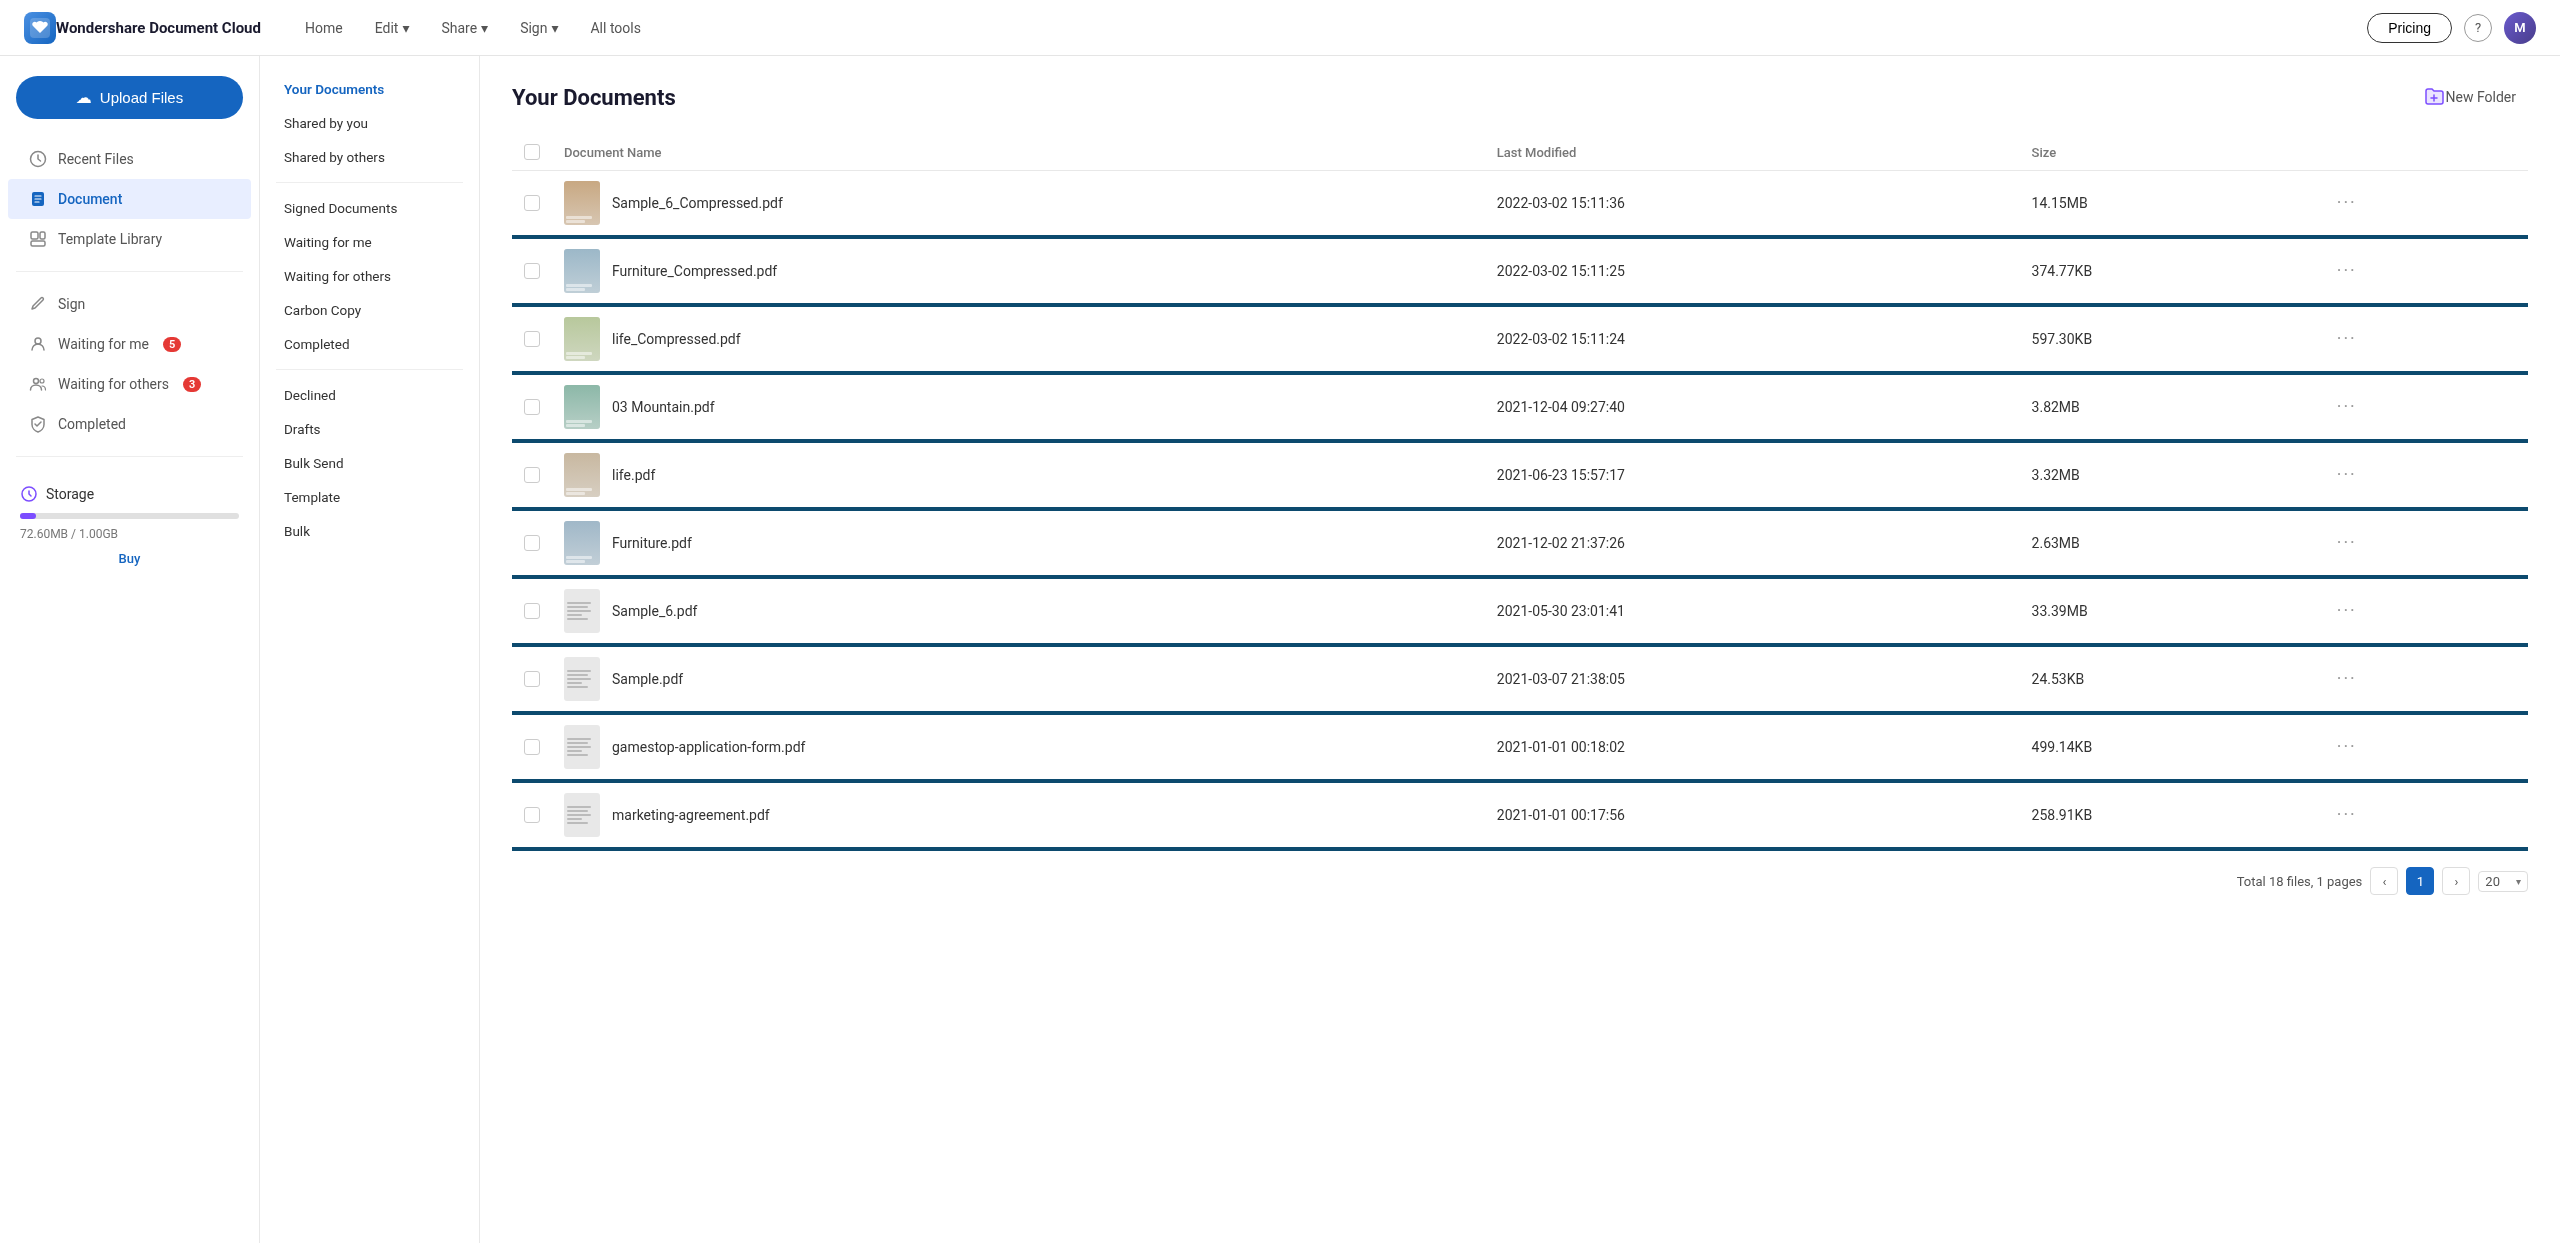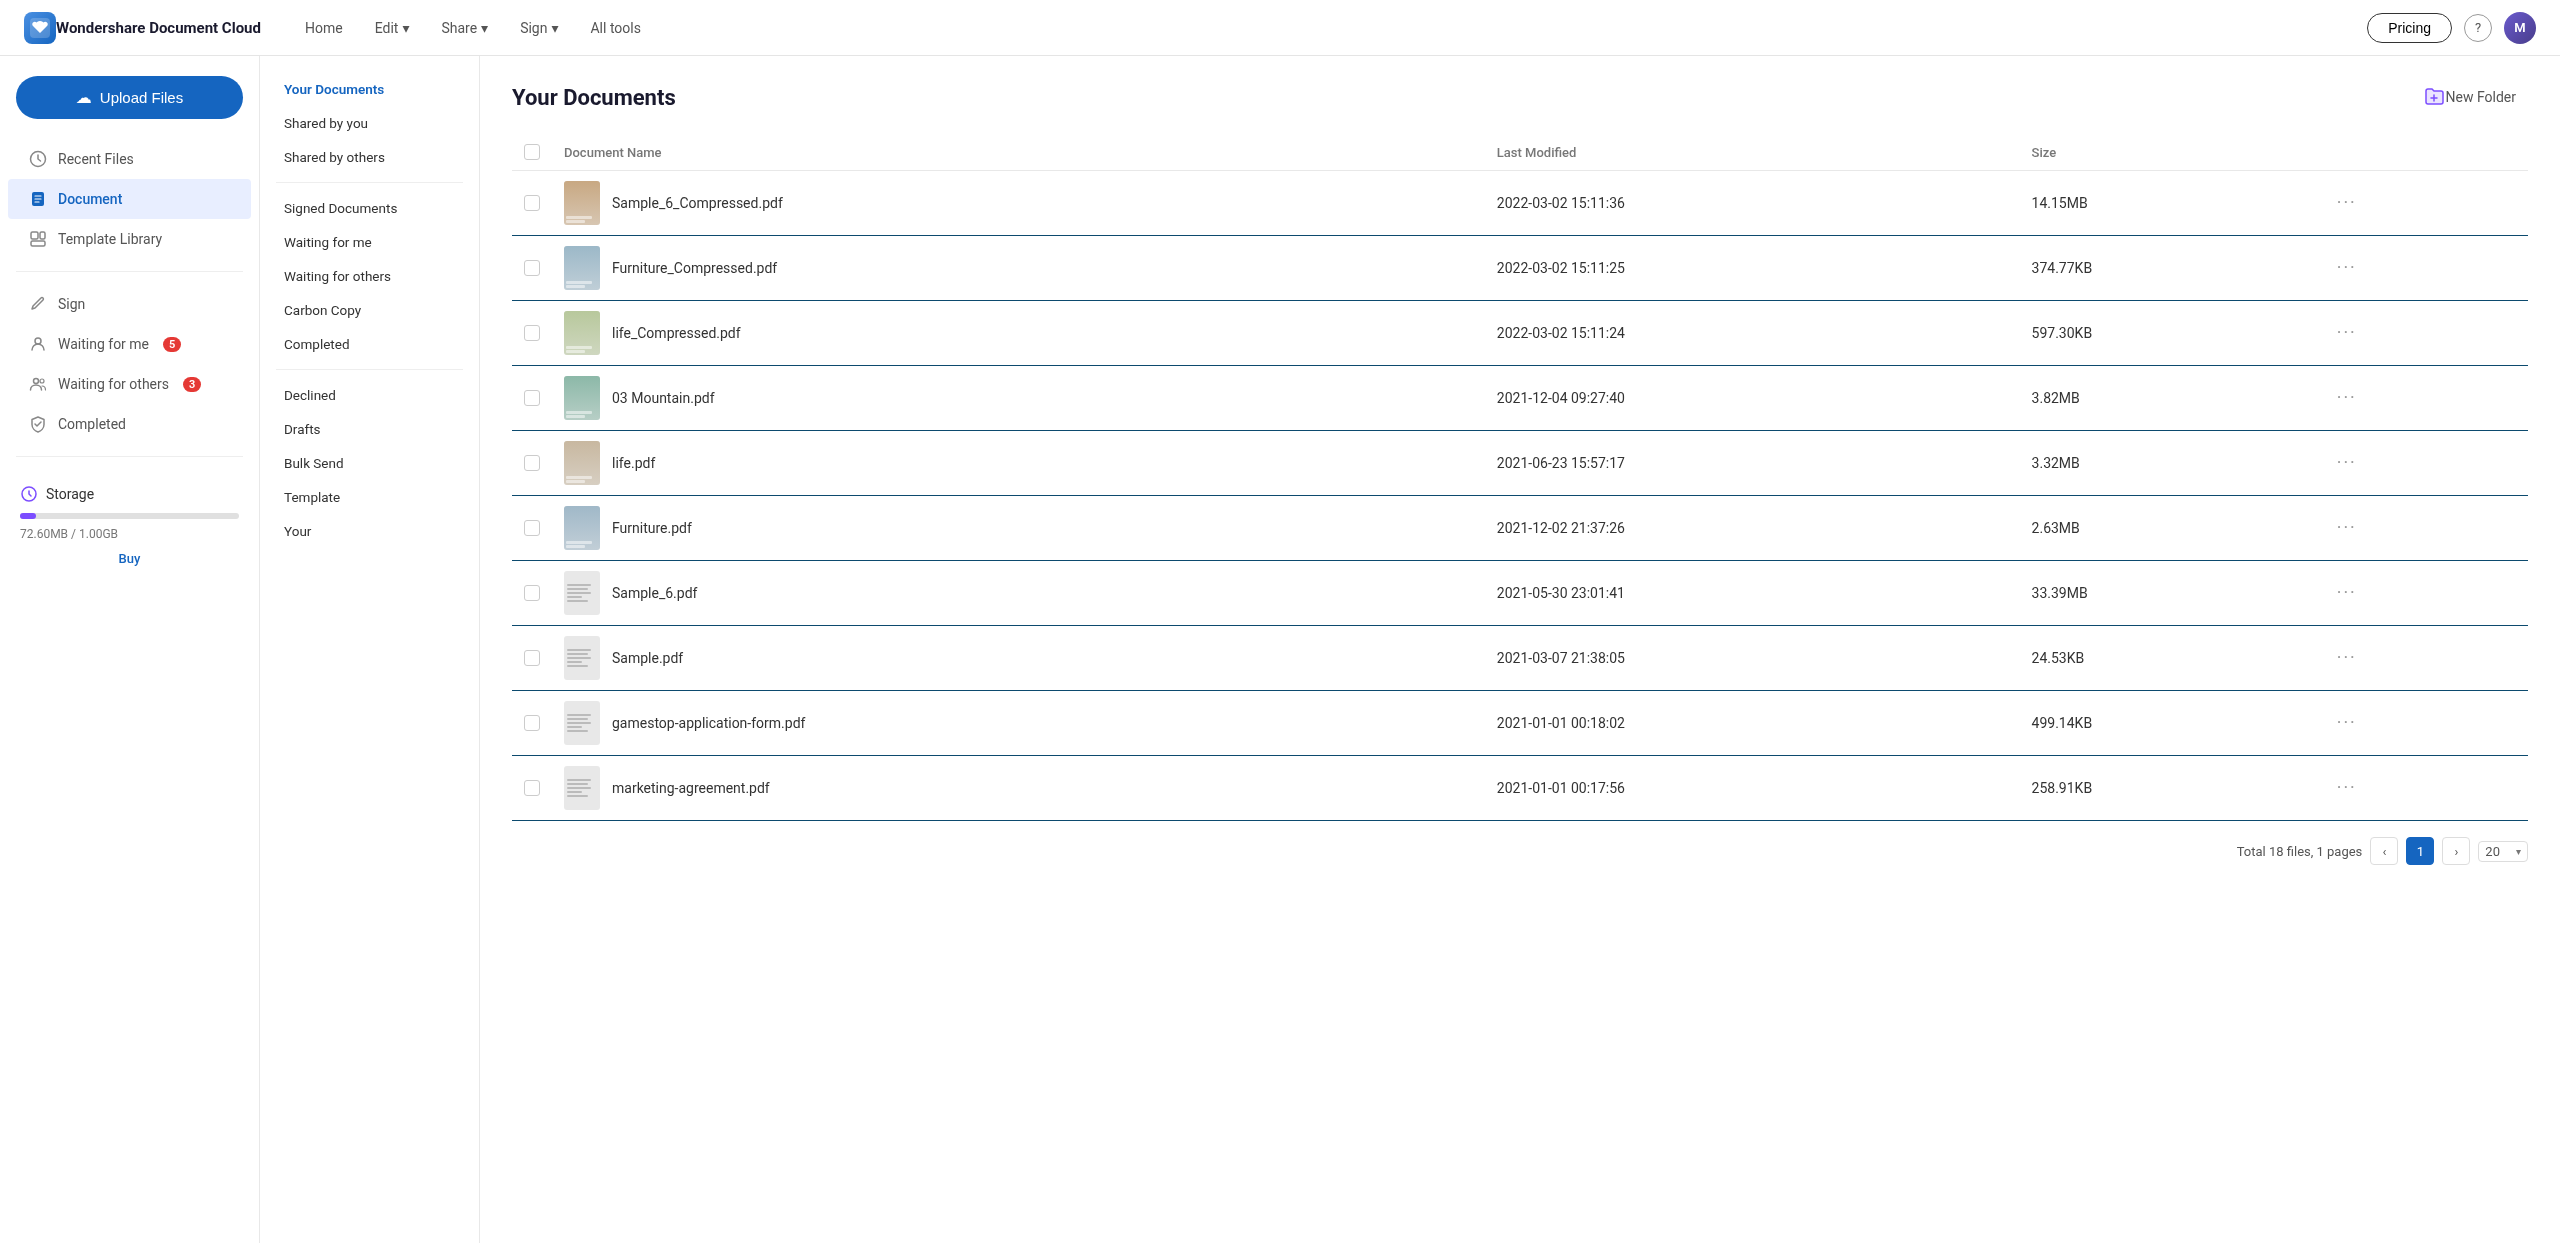--- a/index.html
+++ b/index.html
@@ -49,21 +49,21 @@
 
     
     .content { flex: 1; padding: 24px 32px; background: #fff; min-height: calc(100vh - 56px); }
     .content-header { display: flex; align-items: center; justify-content: space-between; margin-bottom: 20px; }
     .content-title { font-size: 22px; font-weight: 700; color: #1a1a2e; }
     .new-folder-btn { display: flex; align-items: center; gap: 1px; font-size: 14px; color: #555; cursor: pointer; padding: 6px 12px; border-radius: 4px; }
 
     
     .doc-table { width: 100%; border-collapse: collapse; }
     .doc-table th { text-align: left; padding: 10px 12px; font-size: 13px; color: #777; font-weight: 500; border-bottom: 1px solid #e8e8e8; }
-    .doc-table td { padding: 10px 12px; border-bottom: 1px solid #0c4a6e; vertical-align: middle; font-size: 14px; color: #333; }
+    .doc-table td { padding: 10px 12px; border-bottom: 4px solid #0c4a6e; vertical-align: middle; font-size: 14px; color: #333; }
     .doc-thumb { width: 36px; height: 44px; background: #e8e8e8; border-radius: 3px; display: flex; align-items: center; justify-content: center; overflow: hidden; flex-shrink: 0; }
     .doc-name-cell { display: flex; align-items: center; gap: 12px; }
     .doc-name-text { font-size: 14px; color: #333; }
     .doc-date { color: #666; font-size: 13px; }
     .doc-size { color: #666; font-size: 13px; }
     .doc-menu-btn { color: #999; cursor: pointer; font-size: 18px; letter-spacing: 2px; line-height: 1; padding: 4px 8px; border-radius: 4px; }
     .checkbox-cell { width: 40px; }
     .check-box { width: 16px; height: 16px; border: 1.5px solid #ccc; border-radius: 3px; cursor: pointer; }
 
     
@@ -254,21 +254,21 @@
       <div class="second-sidebar-item">
         <span>Drafts</span>
       </div>
       <div class="second-sidebar-item">
         <span>Bulk Send</span>
       </div>
       <div class="second-sidebar-item">
         <span>Template</span>
       </div>
       <div class="second-sidebar-item">
-        <span>Your</span>
+        <span>Bulk</span>
       </div>
     </nav>
 
     <div class="content">
       <div class="content-header">
         <h1 class="content-title">Your Documents</h1>
         <div class="new-folder-btn">
           <svg width="22" height="22" viewBox="0 0 22 22" fill="none">
             <path d="M3 5a2 2 0 012-2h4l2 2h7a2 2 0 012 2v9a2 2 0 01-2 2H5a2 2 0 01-2-2V5z" fill="#7c4dff" fill-opacity="0.15" stroke="#7c4dff" stroke-width="1.5"></path>
             <path d="M11 9v6M8 12h6" stroke="#7c4dff" stroke-width="1.5" stroke-linecap="round"></path>

